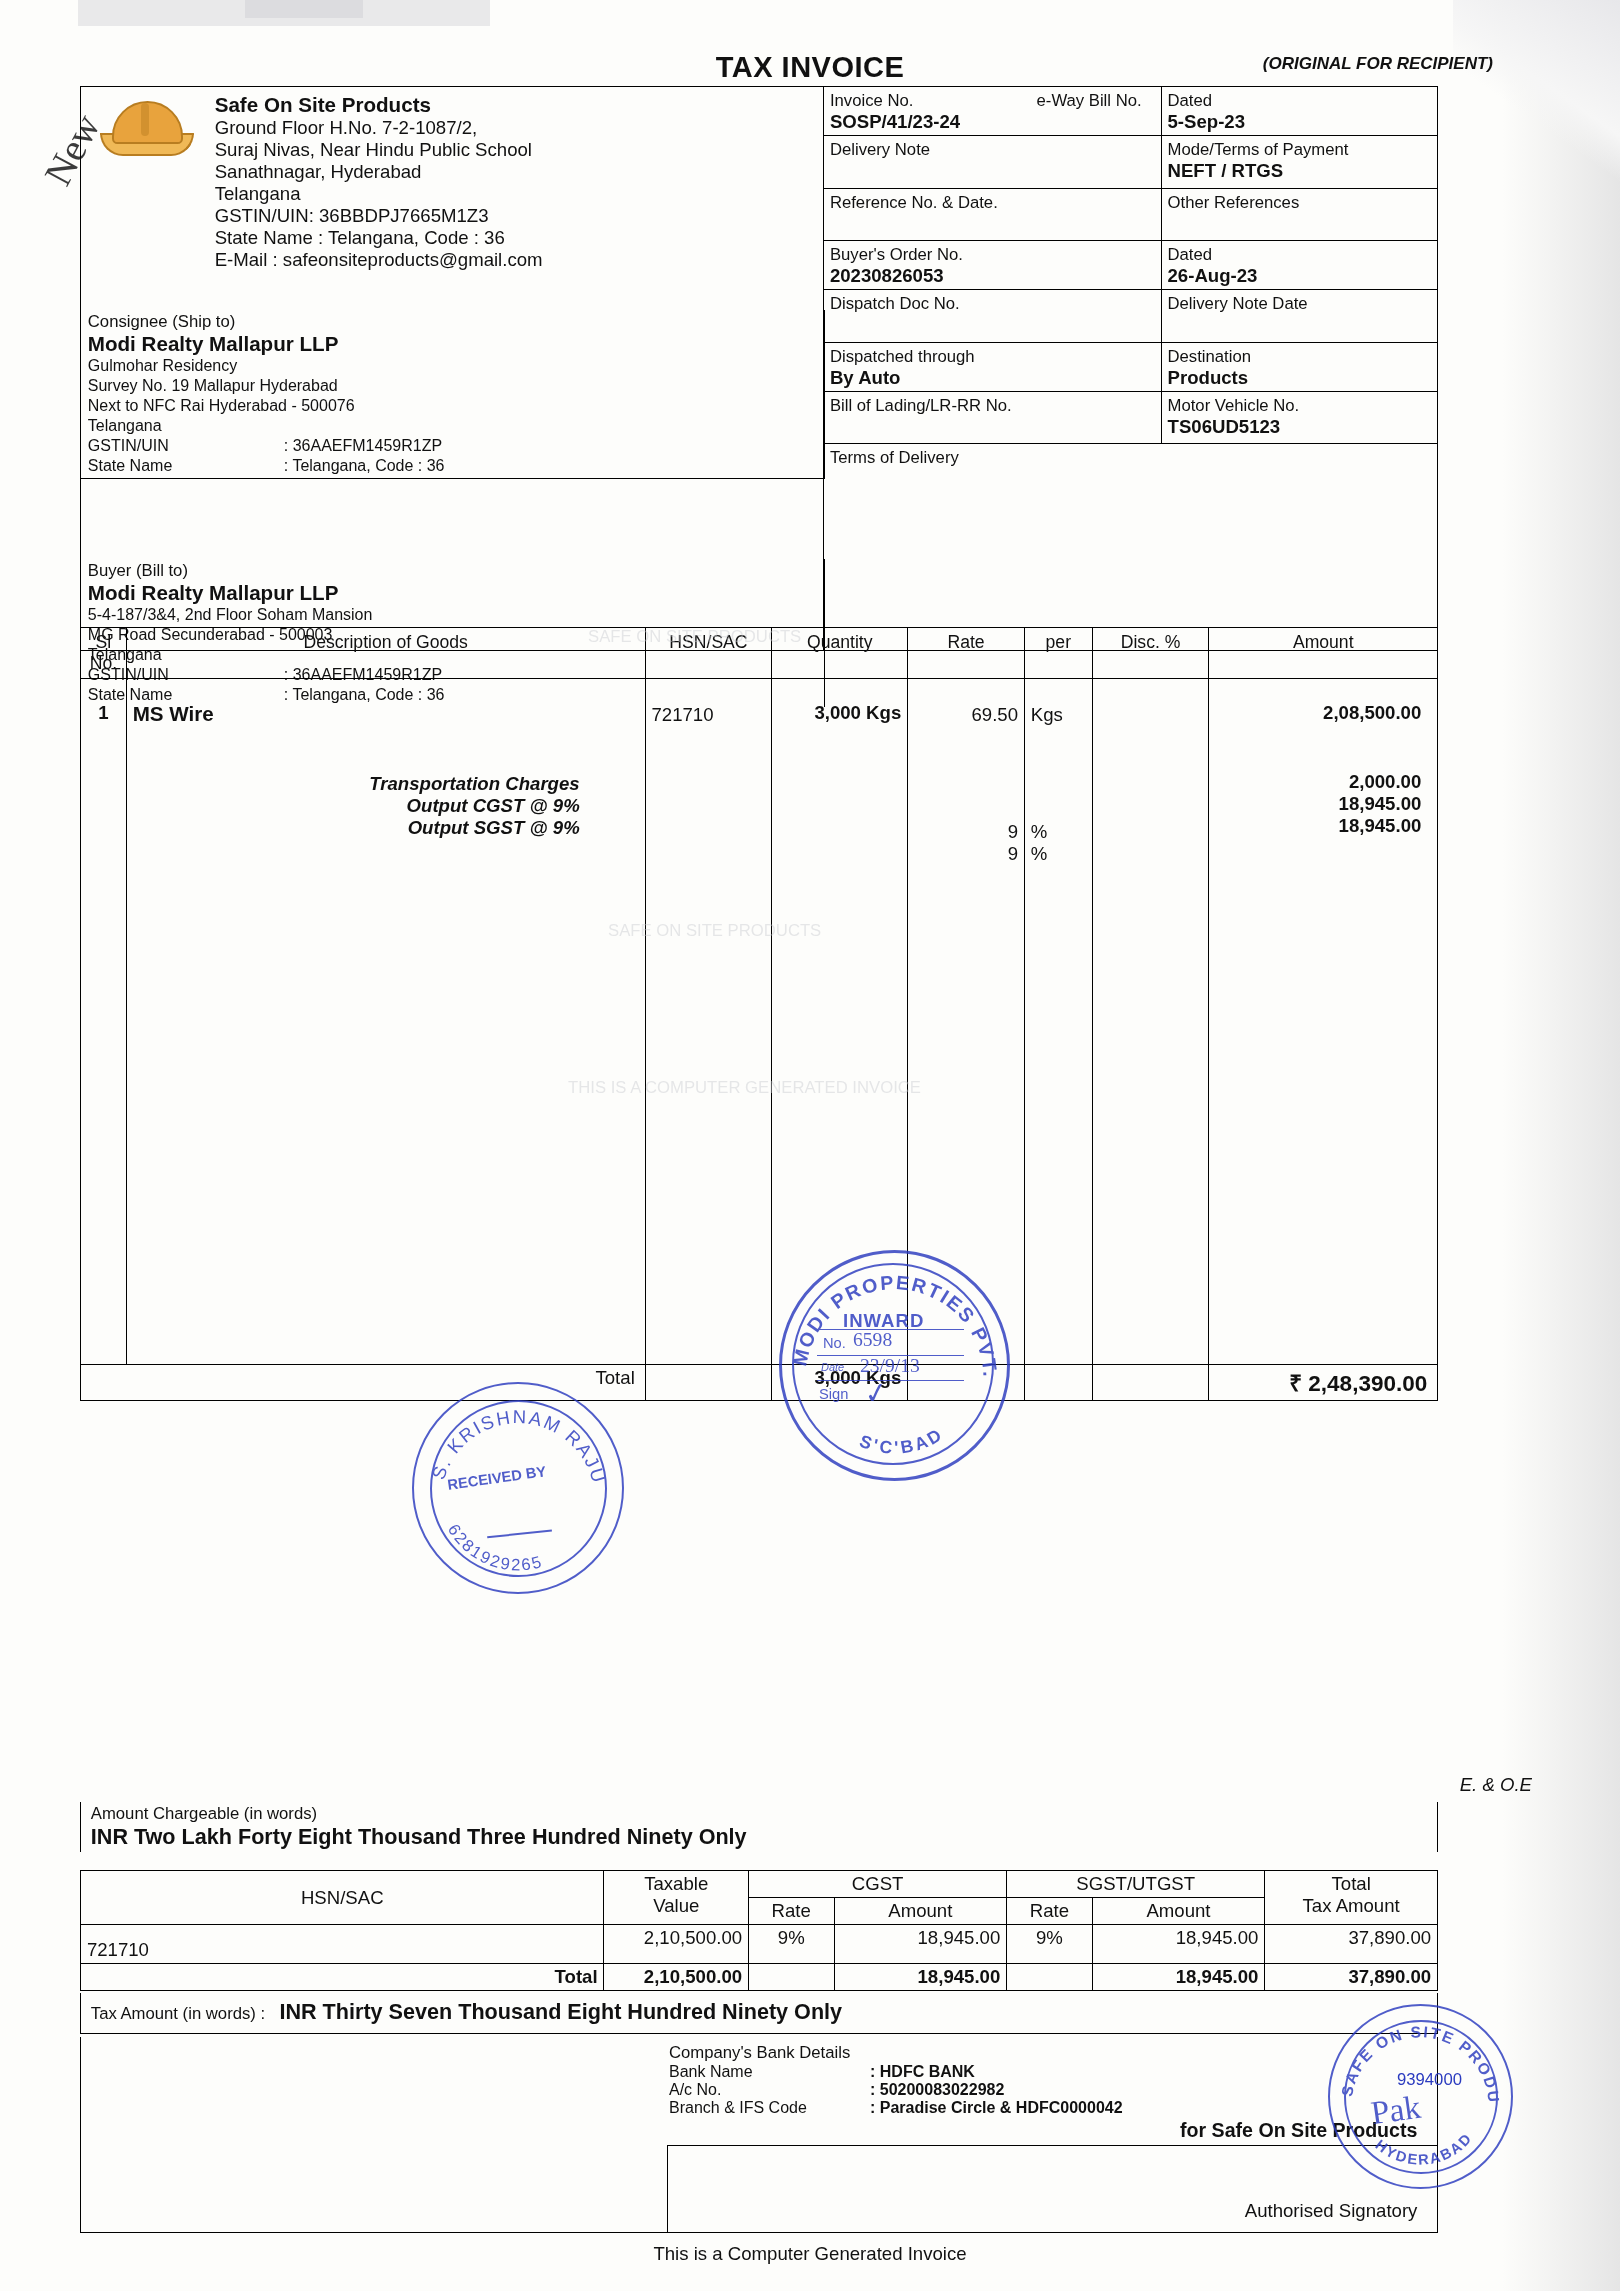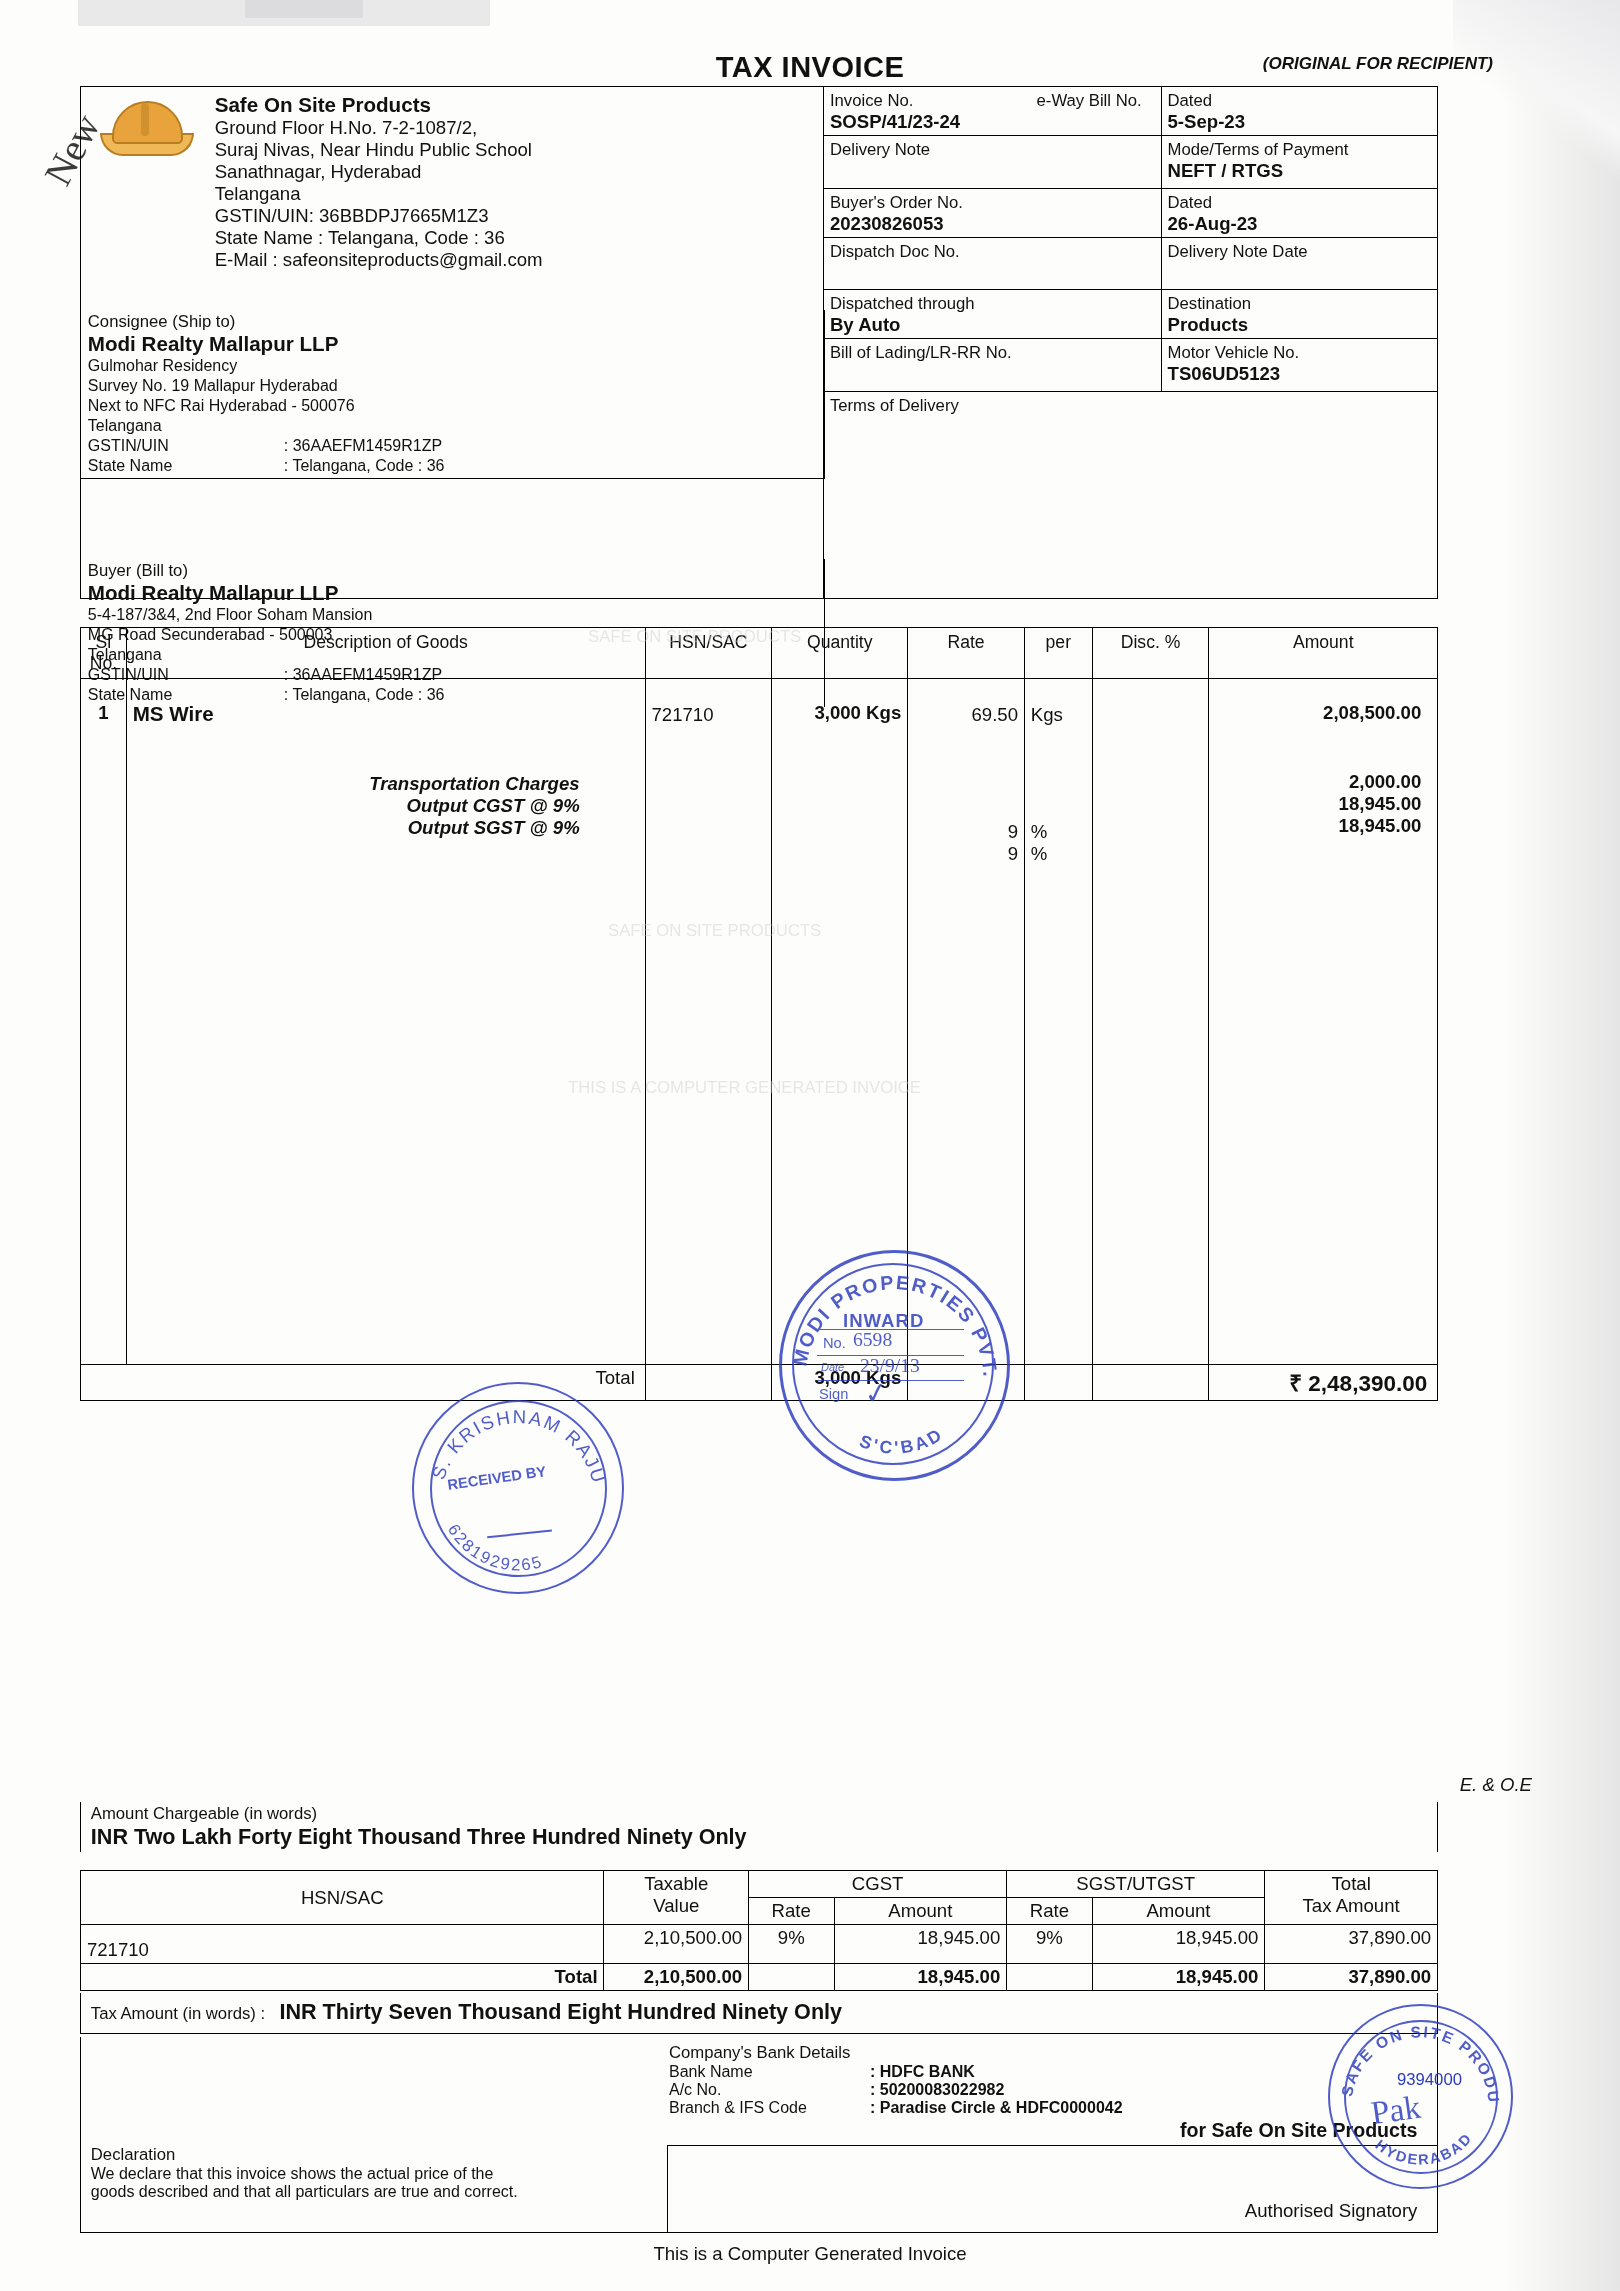--- a/index.html
+++ b/index.html
@@ -113,20 +113,30 @@
               <span class="small">Delivery Note</span>
               <div class="b" style="height:25.5px"></div>
             </td>
             <td class="nb" style="border-bottom:1px solid #000;">
               <span class="small">Mode/Terms of Payment</span>
               <div class="b">NEFT / RTGS</div>
             </td>
           </tr>
           <tr>
             <td class="nb" style="border-right:1px solid #000;border-bottom:1px solid #000;">
+              <span class="small">Reference No. &amp; Date.</span>
+              <div class="b" style="height:25.5px"></div>
+            </td>
+            <td class="nb" style="border-bottom:1px solid #000;">
+              <span class="small">Other References</span>
+              <div class="b"></div>
+            </td>
+          </tr>
+          <tr>
+            <td class="nb" style="border-right:1px solid #000;border-bottom:1px solid #000;">
               <span class="small">Buyer's Order No.</span>
               <div class="b">20230826053</div>
             </td>
             <td class="nb" style="border-bottom:1px solid #000;">
               <span class="small">Dated</span>
               <div class="b">26-Aug-23</div>
             </td>
           </tr>
           <tr>
             <td class="nb" style="border-right:1px solid #000;border-bottom:1px solid #000;">
@@ -311,25 +321,20 @@
     <div style="position:absolute;left:588px;top:5.9px;">
       <div class="small">Company's Bank Details</div>
       <div><span style="display:inline-block;width:201px">Bank Name</span><span class="b">: HDFC BANK</span></div>
       <div><span style="display:inline-block;width:201px">A/c No.</span><span class="b">: 50200083022982</span></div>
       <div><span style="display:inline-block;width:201px">Branch &amp; IFS Code</span><span class="b">: Paradise Circle &amp; HDFC0000042</span></div>
     </div>
     <div style="position:absolute;left:586px;top:108px;width:769px;border-top:1px solid #000;border-left:1px solid #000;height:86px;"></div>
     <div style="position:absolute;right:19.6px;top:82px;font-weight:bold;font-size:19.6px;">for Safe On Site Products</div>
     <div style="position:absolute;right:19.6px;top:163px;font-size:18.6px;">Authorised Signatory</div>
 
-    <div style="position:absolute;left:9.8px;top:108px;">
-      <div class="small">Declaration</div>
-      <div>We declare that this invoice shows the actual price of the</div>
-      <div>goods described and that all particulars are true and correct.</div>
-    </div>
   </div>
 
   <div class="footnote">This is a Computer Generated Invoice</div>
 
   <div class="wm" style="left:588px;top:627px;">SAFE ON SITE PRODUCTS</div>
   <div class="wm" style="left:608px;top:921px;">SAFE ON SITE PRODUCTS</div>
   <div class="wm" style="left:568px;top:1078px;">THIS IS A COMPUTER GENERATED INVOICE</div>
 
   <div class="stamp" style="left:412px;top:1382px;width:208px;height:208px;">
     <div class="stamp-in" style="left:15.7px;top:15.7px;width:173px;height:173px;"></div>

